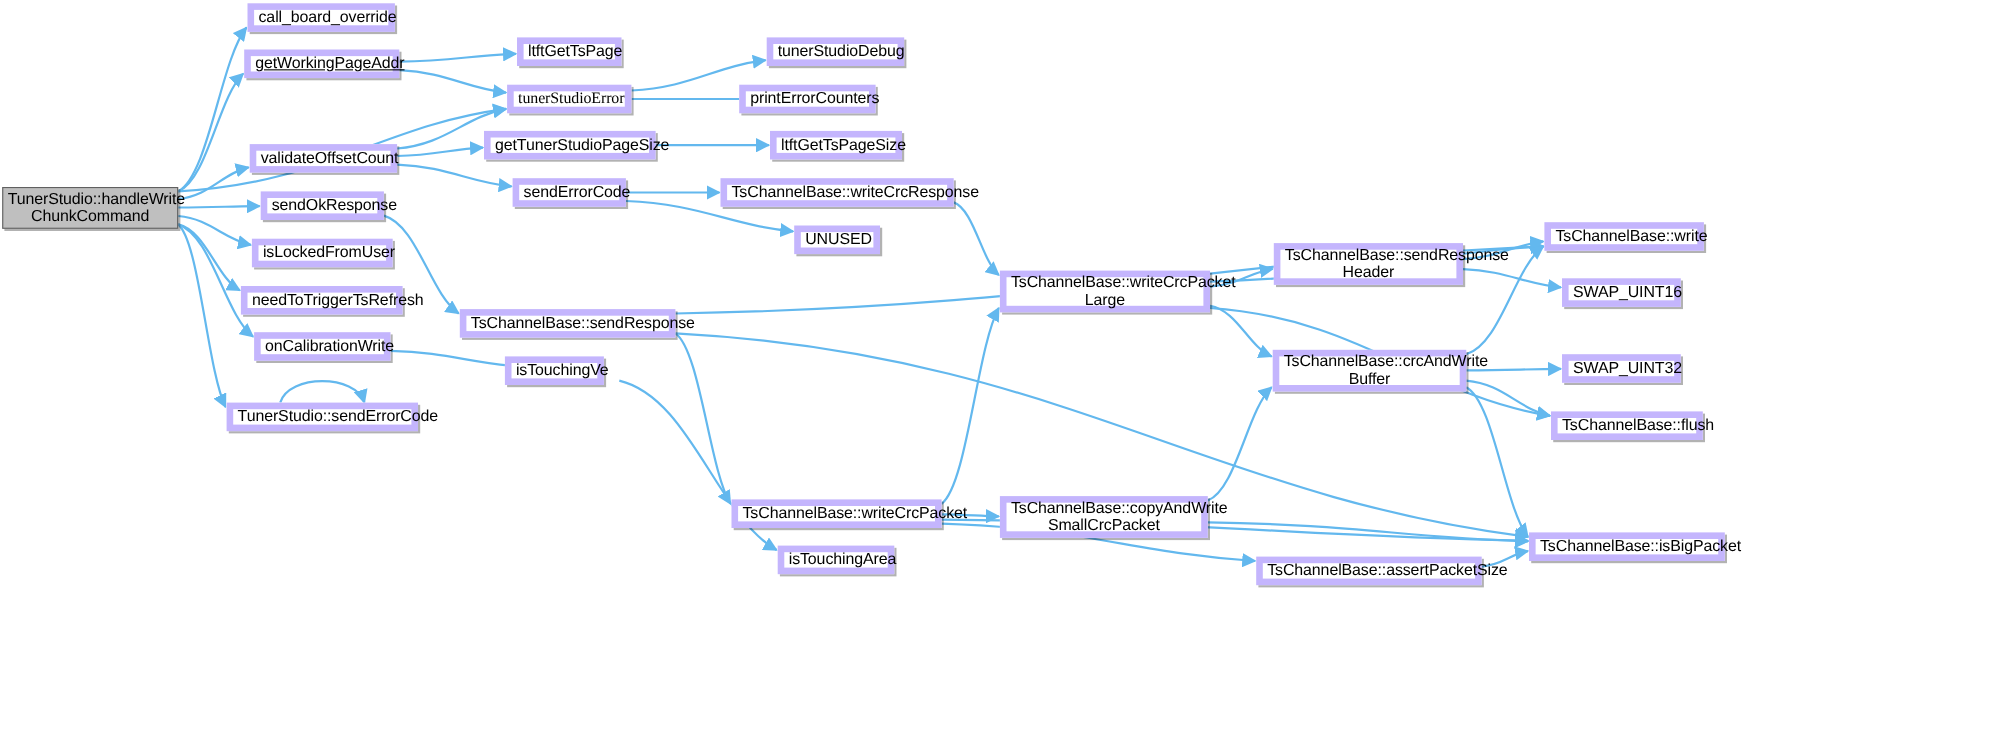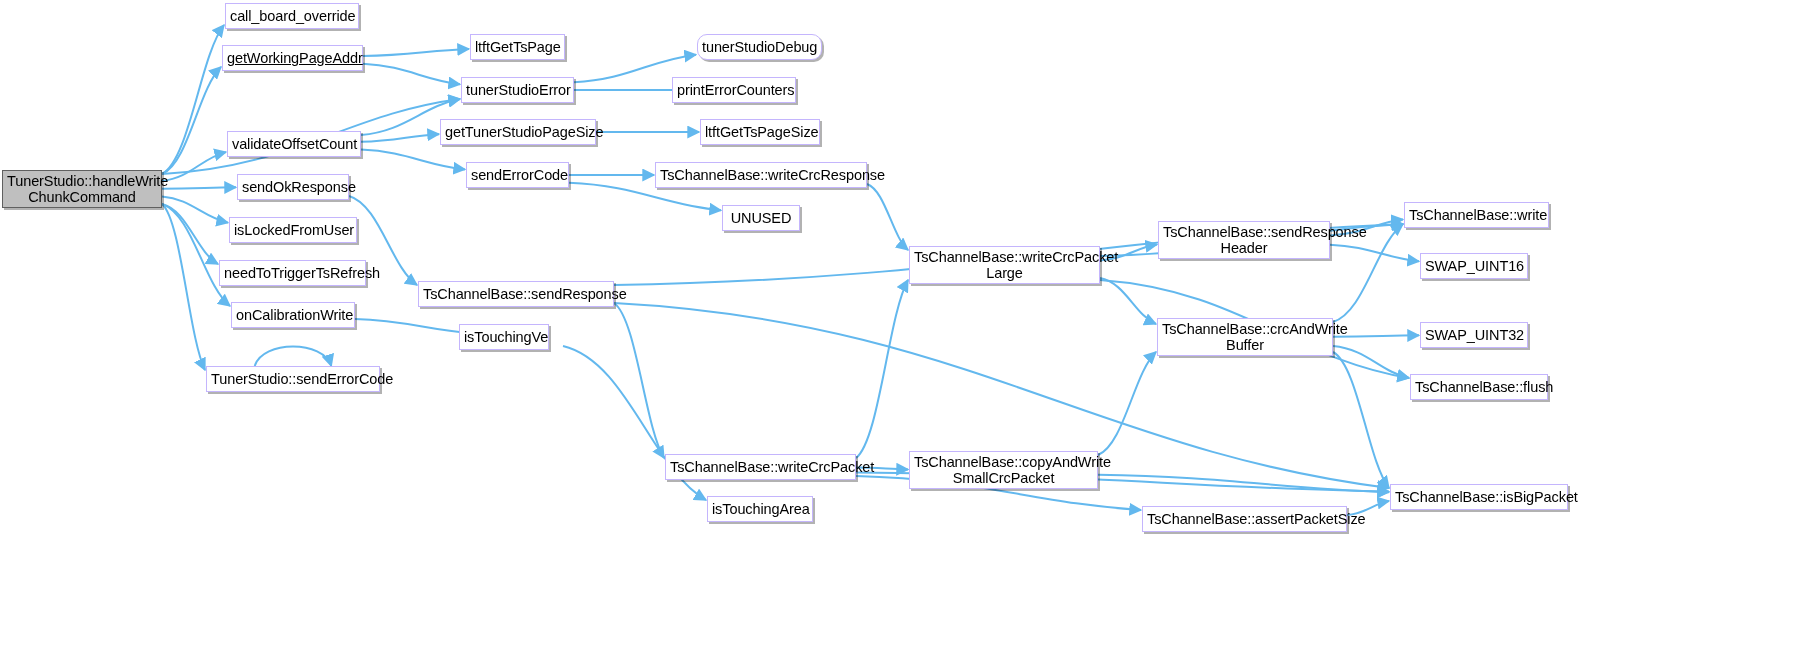--- a/index.html
+++ b/index.html
@@ -28,21 +28,21 @@
     position: absolute;
     left: 0;
     top: 0;
     width: 1817px;
     height: 663px;
   }
   .gnode {
     position: absolute;
     box-sizing: border-box;
     background: #ffffff;
-    border: 1px solid #c4b5fd;
+    border: 6px solid #c4b5fd;
     box-shadow: 2px 2px 0 rgba(0,0,0,0.30);
     display: flex;
     align-items: center;
     justify-content: center;
     text-align: center;
     color: #000000;
     font-size: 14.5px;
     line-height: 16px;
     letter-spacing: -0.1px;
     white-space: pre-line;
@@ -113,22 +113,22 @@
         <path d="M 1098 474.86 C 1228.95 476.588, 1278.42 488.68399999999997, 1389 492.14" marker-end="url(#arrow)"></path>
         <path d="M 1347 515.04 C 1365.9 513.632, 1373.04 503.77599999999995, 1389 500.96" marker-end="url(#arrow)"></path>
       </g>
   </svg>
   <div id="node-layer">
       <div class="gnode root" style="left: 2px; top: 170px; width: 160px; height: 38px;"><span class="lbl">TunerStudio::handleWrite
 ChunkCommand</span></div>
       <div class="gnode" style="left: 225px; top: 3px; width: 134px; height: 26px;"><span class="lbl">call_board_override</span></div>
       <div class="gnode" style="left: 222px; top: 45px; width: 141px; height: 26px; text-decoration: underline;"><span class="lbl">getWorkingPageAddr</span></div>
       <div class="gnode" style="left: 470px; top: 34px; width: 95px; height: 26px;"><span class="lbl">ltftGetTsPage</span></div>
-      <div class="gnode" style="left: 461px; top: 77px; width: 113px; height: 26px;"><span class="lbl">tunerStudioError</span></div>
-      <div class="gnode" style="left: 697px; top: 34px; width: 125px; height: 26px; border-radius: 10px;"><span class="lbl">tunerStudioDebug</span></div>
+      <div class="gnode" style="left: 461px; top: 77px; width: 113px; height: 26px; font-family: Liberation Serif, serif;"><span class="lbl">tunerStudioError</span></div>
+      <div class="gnode" style="left: 697px; top: 34px; width: 125px; height: 26px;"><span class="lbl">tunerStudioDebug</span></div>
       <div class="gnode" style="left: 672px; top: 77px; width: 124px; height: 26px;"><span class="lbl">printErrorCounters</span></div>
       <div class="gnode" style="left: 227px; top: 131px; width: 134px; height: 26px;"><span class="lbl">validateOffsetCount</span></div>
       <div class="gnode" style="left: 440px; top: 119px; width: 156px; height: 26px;"><span class="lbl">getTunerStudioPageSize</span></div>
       <div class="gnode" style="left: 700px; top: 119px; width: 120px; height: 26px;"><span class="lbl">ltftGetTsPageSize</span></div>
       <div class="gnode" style="left: 466px; top: 162px; width: 103px; height: 26px;"><span class="lbl">sendErrorCode</span></div>
       <div class="gnode" style="left: 655px; top: 162px; width: 212px; height: 26px;"><span class="lbl">TsChannelBase::writeCrcResponse</span></div>
       <div class="gnode" style="left: 722px; top: 205px; width: 78px; height: 26px;"><span class="lbl">UNUSED</span></div>
       <div class="gnode" style="left: 237px; top: 174px; width: 112px; height: 26px;"><span class="lbl">sendOkResponse</span></div>
       <div class="gnode" style="left: 229px; top: 217px; width: 128px; height: 26px;"><span class="lbl">isLockedFromUser</span></div>
       <div class="gnode" style="left: 219px; top: 260px; width: 147px; height: 26px;"><span class="lbl">needToTriggerTsRefresh</span></div>

